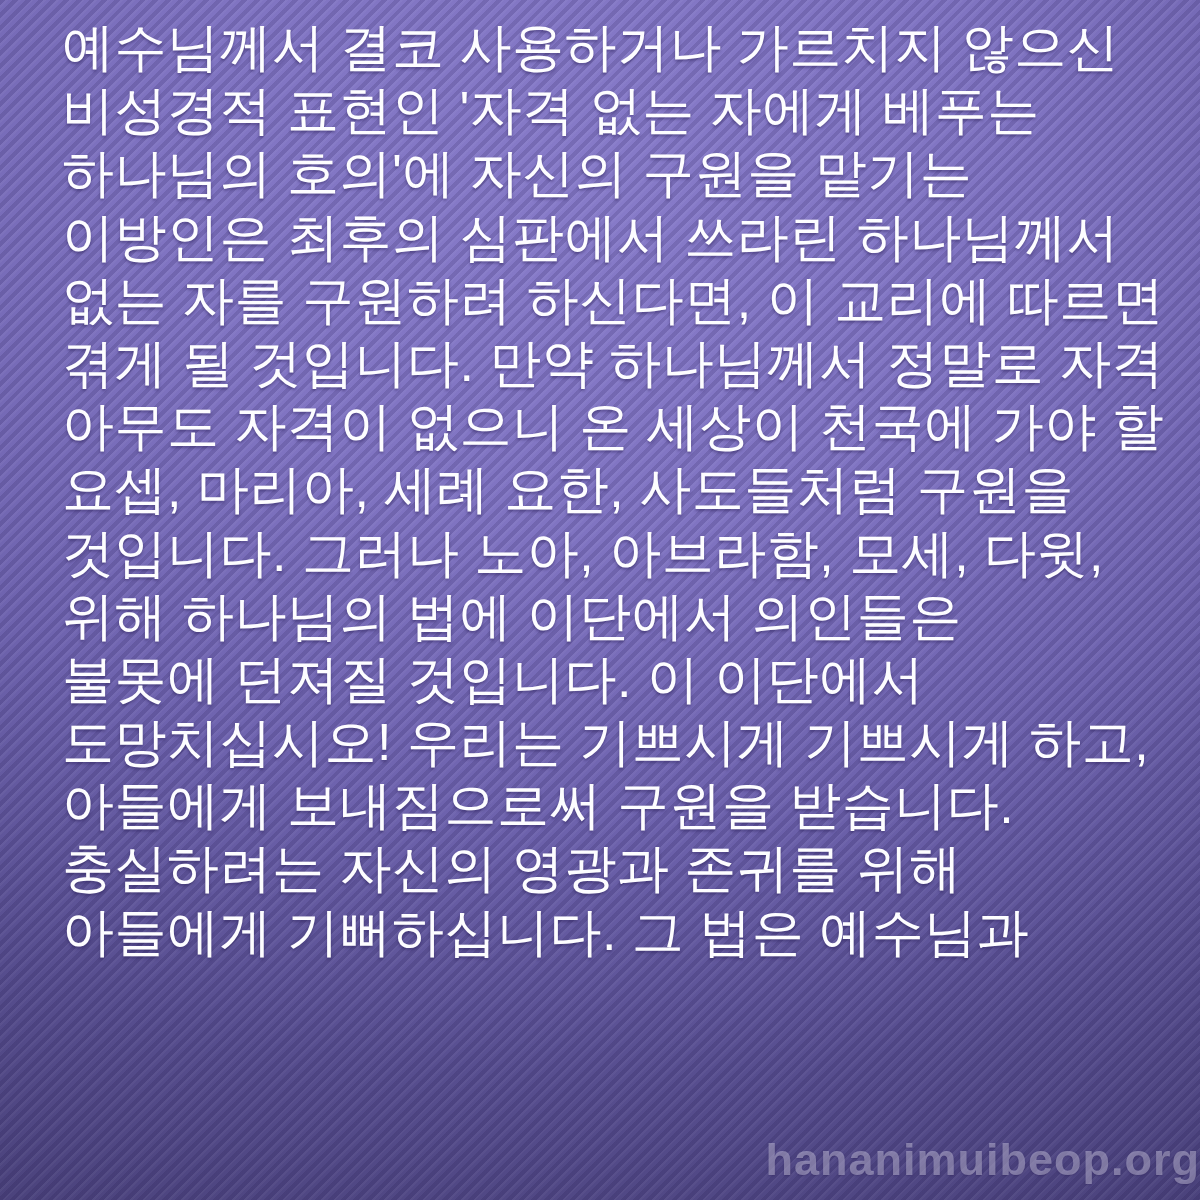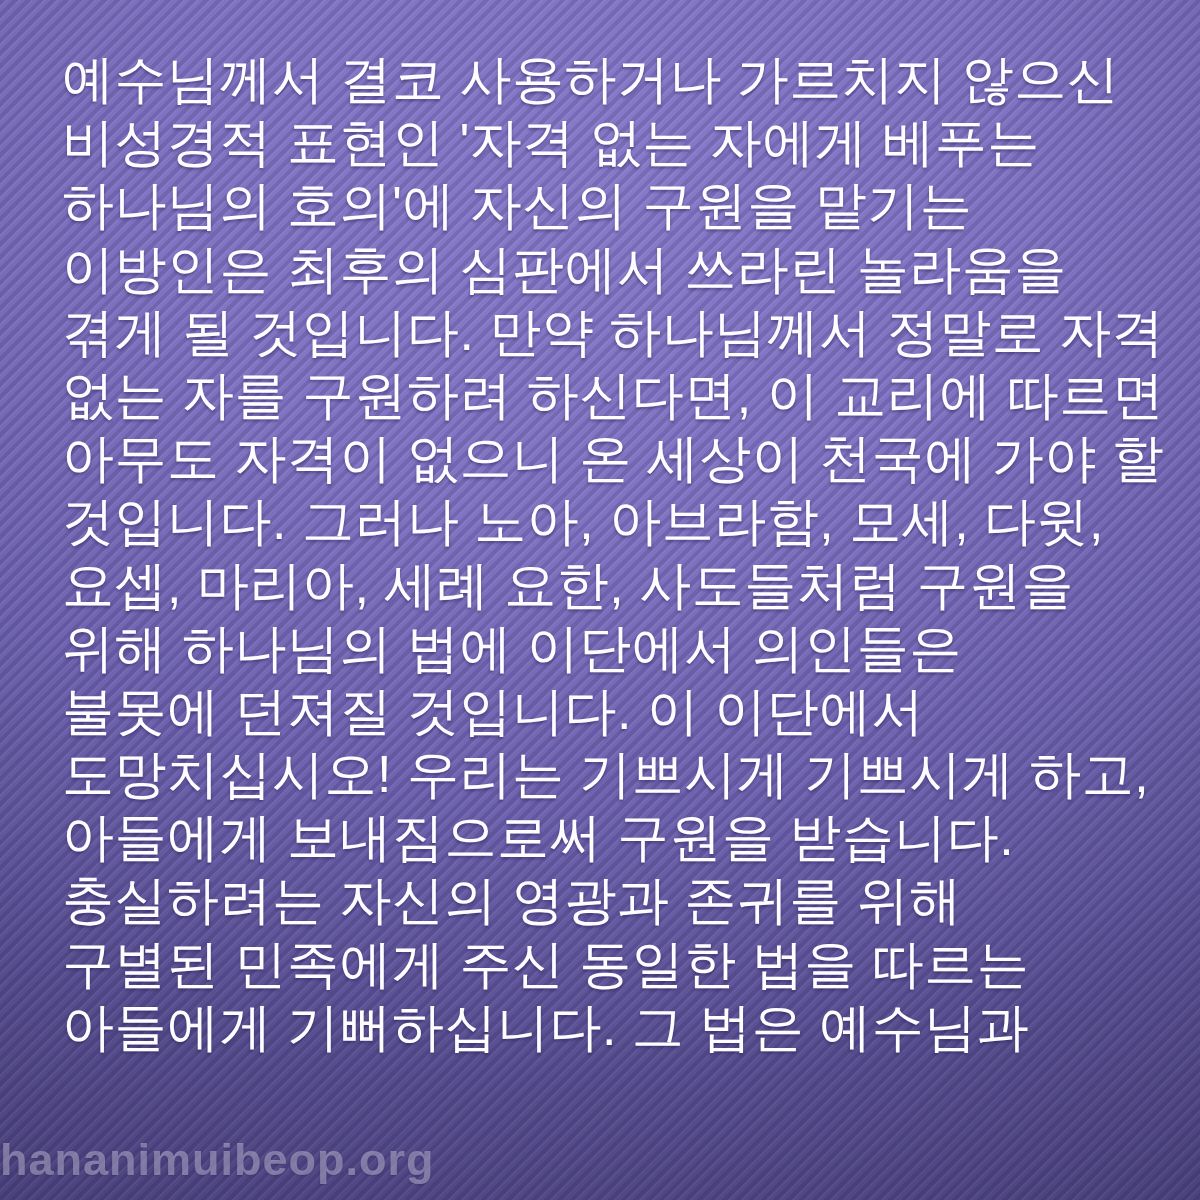--- a/index.html
+++ b/index.html
@@ -21,65 +21,64 @@
       radial-gradient(130% 100% at 50% 16%,
         #877bc9 0%,
         #8074c2 28%,
         #6e63ae 52%,
         #574e8f 74%,
         #463e74 100%);
   }
   .quote {
     position: absolute;
     left: 62px;
-    top: 48px;
+    top: 16px;
     right: 36px;
     color: #fdfdff;
     font-size: 52px;
     font-weight: 400;
     line-height: 63.2px;
     letter-spacing: 0.5px;
     text-shadow: 0 2px 3px rgba(35, 25, 80, 0.45);
     white-space: nowrap;
   }
   .quote .line {
     height: 63.2px;
   }
   .watermark {
     position: absolute;
     left: 0;
     right: 0;
     bottom: 14px;
-    text-align: left;
+    text-align: right;
     font-size: 45px;
     font-weight: 700;
     letter-spacing: 1px;
     color: rgba(228, 224, 243, 0.40);
     text-shadow: 0 1px 2px rgba(40, 30, 85, 0.35);
   }
 </style>
 </head>
 <body>
 
 <div class="canvas">
 
   <div class="quote">
     <div class="line">예수님께서 결코 사용하거나 가르치지 않으신</div>
     <div class="line">비성경적 표현인 '자격 없는 자에게 베푸는</div>
     <div class="line">하나님의 호의'에 자신의 구원을 맡기는</div>
-    <div class="line">이방인은 최후의 심판에서 쓰라린 놀라움을</div>
+    <div class="line">이방인은 최후의 심판에서 쓰라린 하나님께서</div>
+    <div class="line">없는 자를 구원하려 하신다면, 이 교리에 따르면</div>
     <div class="line">겪게 될 것입니다. 만약 하나님께서 정말로 자격</div>
-    <div class="line">없는 자를 구원하려 하신다면, 이 교리에 따르면</div>
     <div class="line">아무도 자격이 없으니 온 세상이 천국에 가야 할</div>
+    <div class="line">요셉, 마리아, 세례 요한, 사도들처럼 구원을</div>
     <div class="line">것입니다. 그러나 노아, 아브라함, 모세, 다윗,</div>
-    <div class="line">요셉, 마리아, 세례 요한, 사도들처럼 구원을</div>
     <div class="line">위해 하나님의 법에 이단에서 의인들은</div>
     <div class="line">불못에 던져질 것입니다. 이 이단에서</div>
     <div class="line">도망치십시오! 우리는 기쁘시게 기쁘시게 하고,</div>
     <div class="line">아들에게 보내짐으로써 구원을 받습니다.</div>
     <div class="line">충실하려는 자신의 영광과 존귀를 위해</div>
-    <div class="line">구별된 민족에게 주신 동일한 법을 따르는</div>
     <div class="line">아들에게 기뻐하십니다. 그 법은 예수님과</div>
   </div>
 
   <div class="watermark">hananimuibeop.org</div>
 
 </div>
 
 </body></html>

